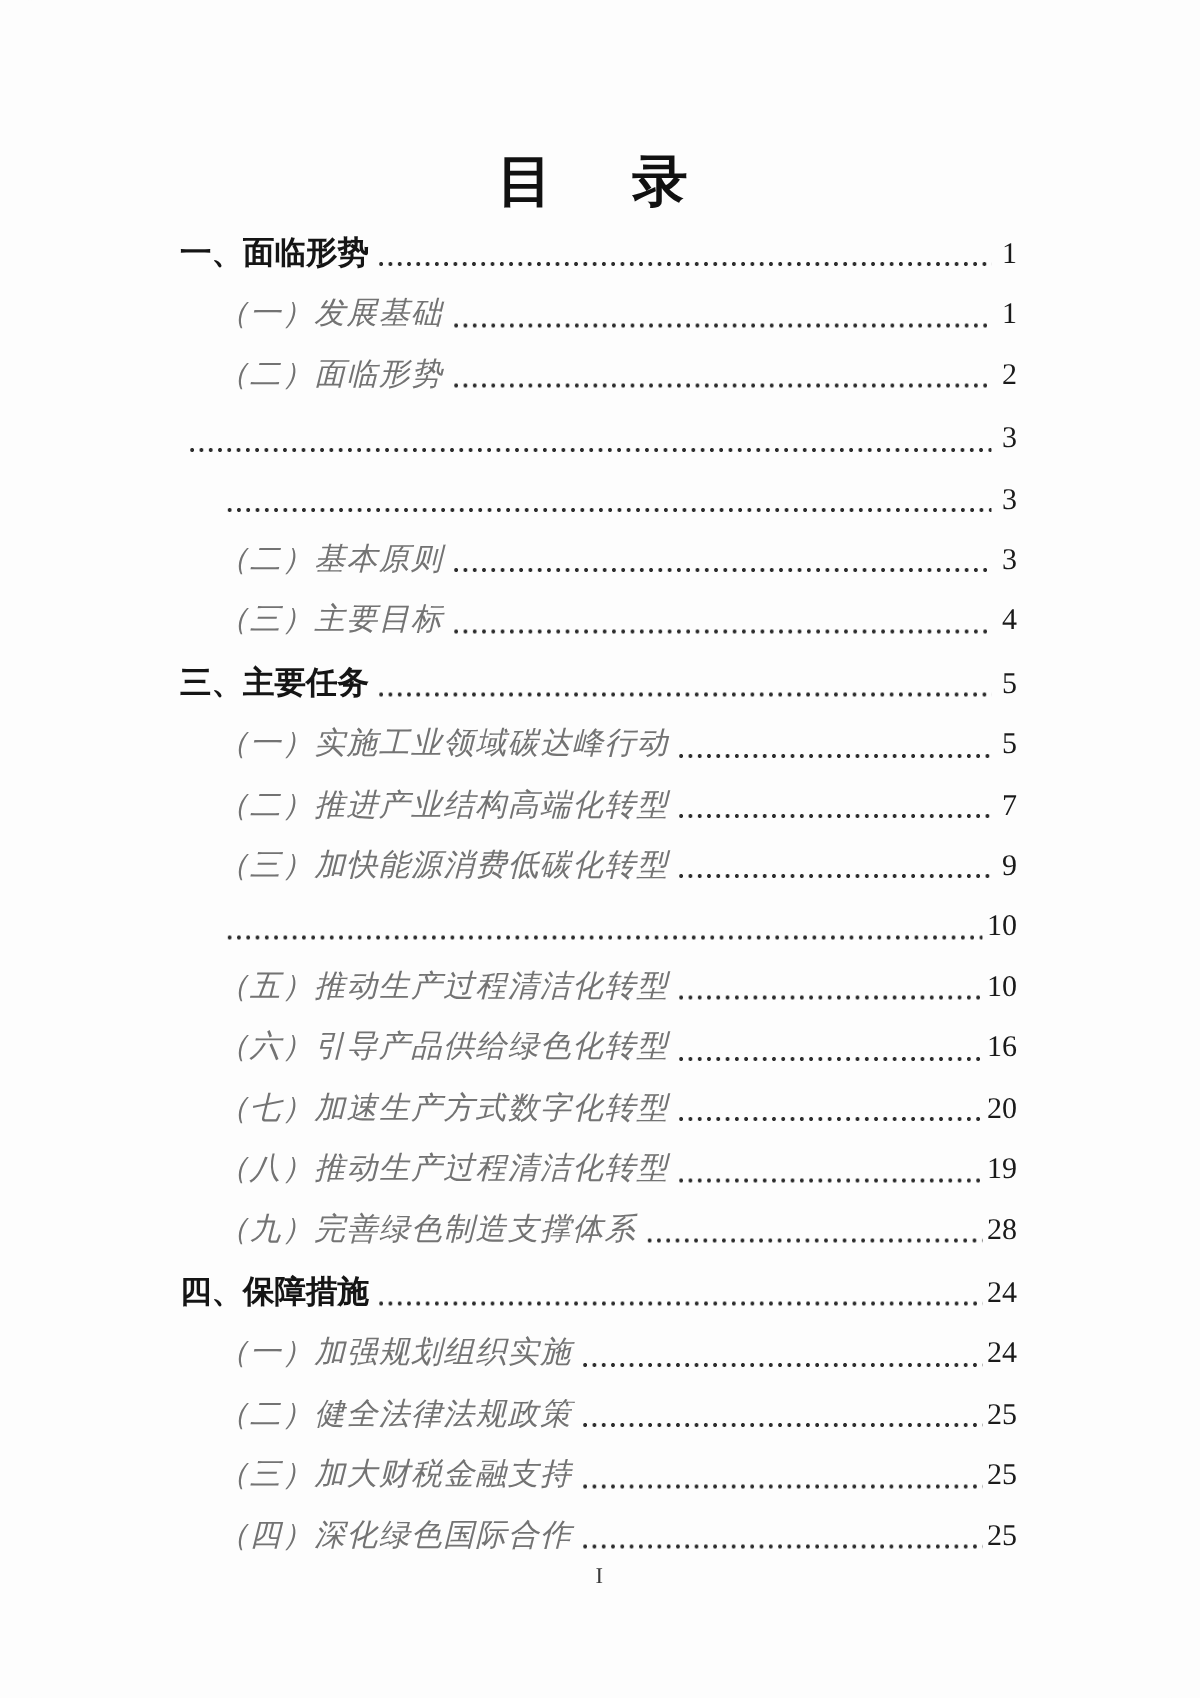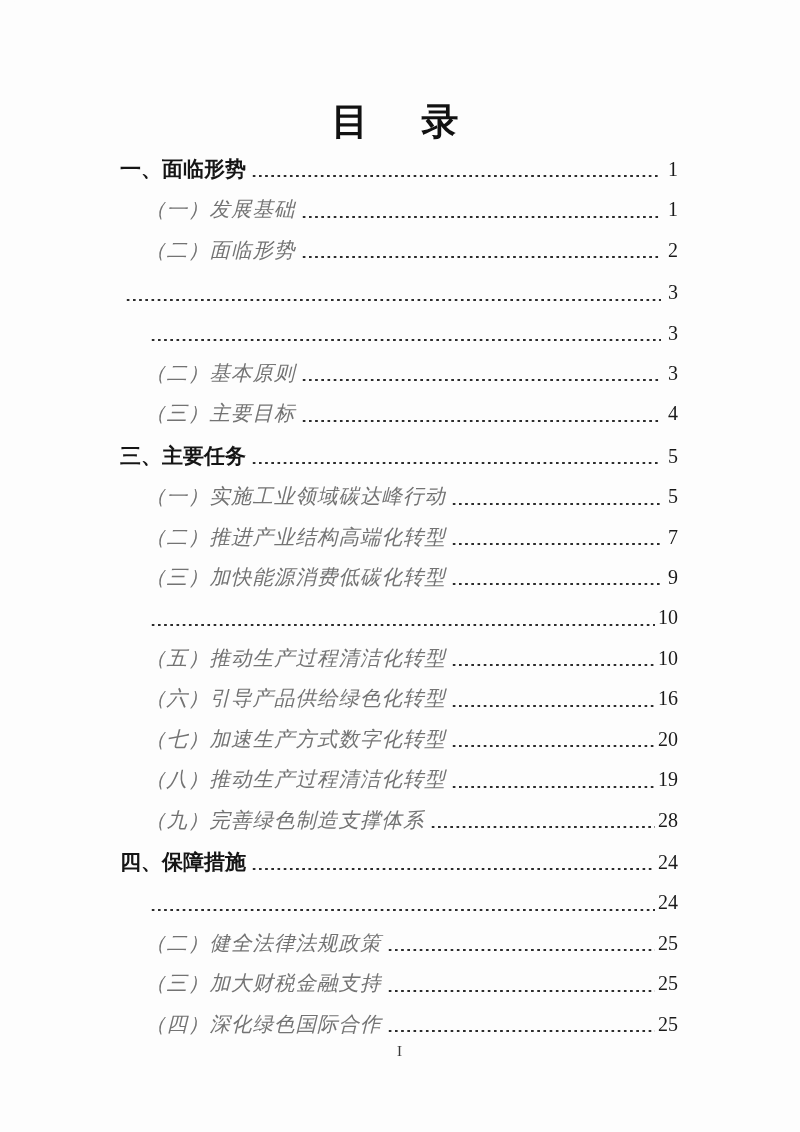--- a/index.html
+++ b/index.html
@@ -172,20 +172,21 @@
     <span class="toc-label">（九）完善绿色制造支撑体系</span>
     <span class="toc-leader"></span>
     <span class="toc-page">28</span>
   </div>
       <div class="toc-row level1">
     <span class="toc-label">四、保障措施</span>
     <span class="toc-leader"></span>
     <span class="toc-page">24</span>
   </div>
       <div class="toc-row level2">
+    <span class="toc-label">（一）加强规划组织实施</span>
     <span class="toc-leader"></span>
     <span class="toc-page">24</span>
   </div>
       <div class="toc-row level2">
     <span class="toc-label">（二）健全法律法规政策</span>
     <span class="toc-leader"></span>
     <span class="toc-page">25</span>
   </div>
       <div class="toc-row level2">
     <span class="toc-label">（三）加大财税金融支持</span>

